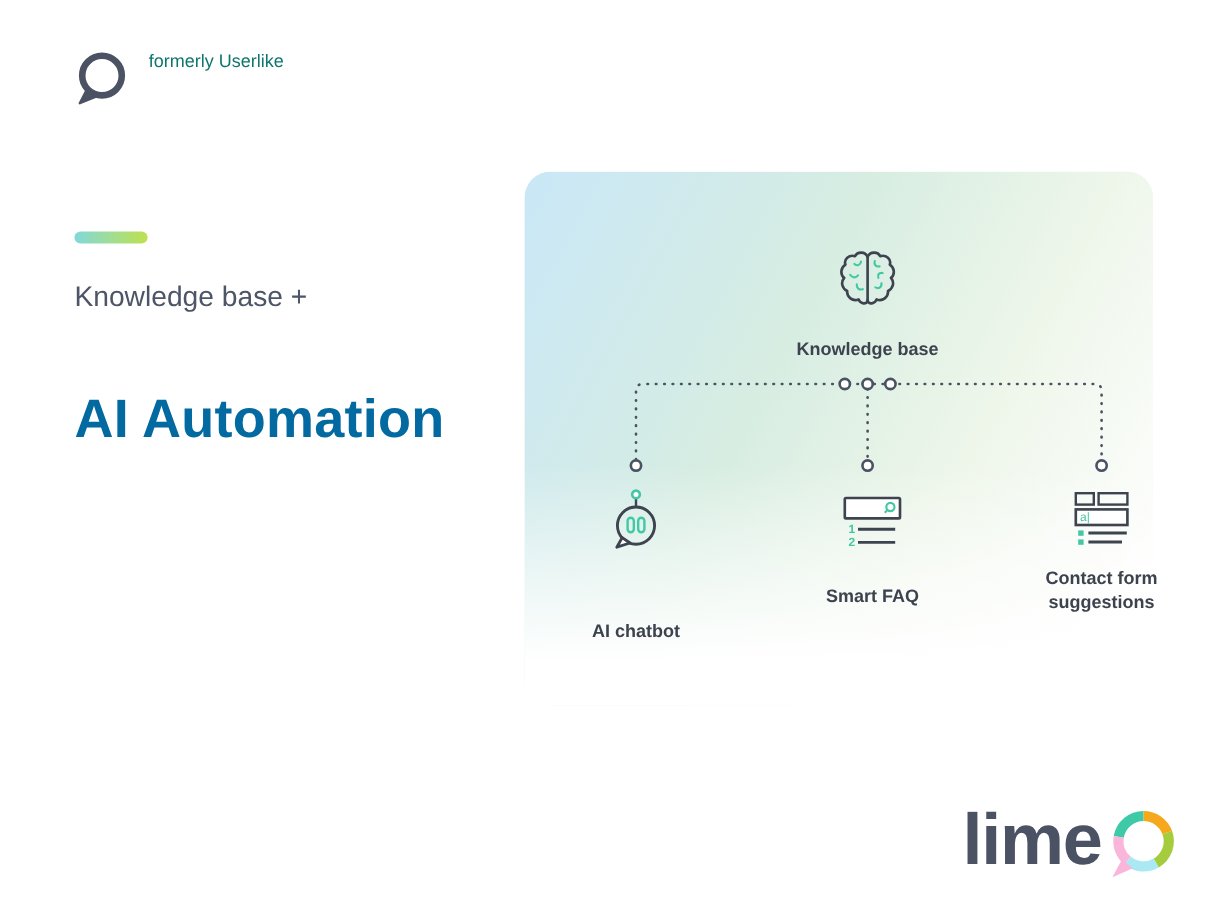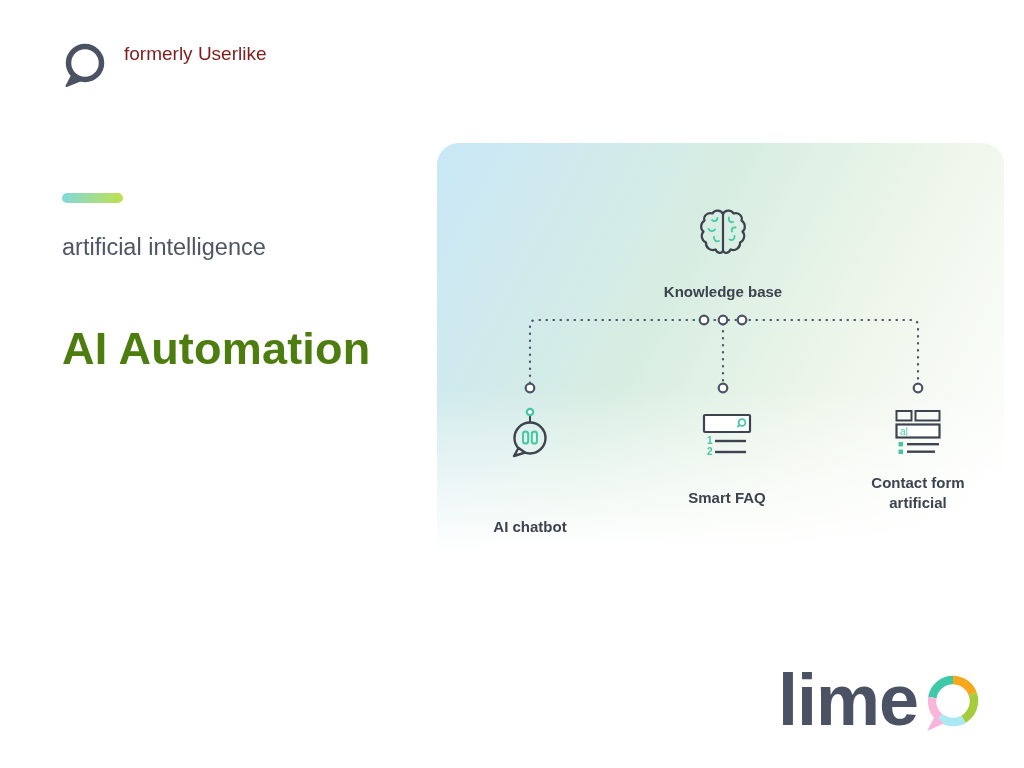--- a/index.html
+++ b/index.html
@@ -5,64 +5,63 @@
   html,body{margin:0;padding:0;background:#fff;}
   .slide{
     position:relative;width:1024px;height:768px;background:#ffffff;
     overflow:hidden;font-family:"Liberation Sans", sans-serif;
   }
   
   .brand{position:absolute;left:62px;top:42px;display:flex;align-items:flex-start;}
   .brand-icon{width:46px;height:48px;}
   .brand-text{margin-left:12px;}
   .brand-name{font-size:31px;font-weight:800;color:#474f5f;letter-spacing:.2px;line-height:34px;}
-  .brand-tagline{font-size:19px;color:#7f1d1d;margin-top:1px;margin-left:4px;}
+  .brand-tagline{font-size:15px;color:#0f766e;margin-top:1px;margin-left:4px;}
   
   .pill{position:absolute;left:62px;top:193px;width:61px;height:10px;border-radius:5px;
         background:linear-gradient(90deg,#82d8db 0%,#bfe14d 100%);}
   .kicker{position:absolute;left:62px;top:230px;font-size:23.5px;color:#4d5566;line-height:35px;}
-  .title{position:absolute;left:62px;top:314px;font-size:45px;font-weight:700;color:#4d7c0f;line-height:70px;letter-spacing:.2px;}
+  .title{position:absolute;left:62px;top:314px;font-size:45px;font-weight:700;color:#0369a1;line-height:70px;letter-spacing:.2px;}
   
   .panel{
     position:absolute;left:437px;top:143px;width:524px;height:445px;border-radius:22px;
     background:
       linear-gradient(to bottom, rgba(255,255,255,0) 55%, #ffffff 92%),
       linear-gradient(118deg, #c9e7f7 0%, #d7ede2 38%, #eef6ea 65%, #ffffff 95%);
-    padding-left: 43px;
   }
   .panel .abs{position:absolute;}
   .node-label{font-size:15px;font-weight:700;color:#3d434e;text-align:center;line-height:20px;}
   .kb-label{position:absolute;left:216px;top:139px;width:140px;}
   .lbl-chatbot{position:absolute;left:43px;top:330px;width:100px;margin-top:44px;}
   .lbl-faq{position:absolute;left:240px;top:345px;width:100px;}
   .lbl-contact{position:absolute;left:421px;top:330px;width:120px;}
   
   .lime{position:absolute;left:778px;top:668px;display:flex;align-items:flex-start;}
-  .lime-name{font-size:72px;font-weight:600;color:#4a5264;letter-spacing:-1px;line-height:64px;}
+  .lime-name{font-size:60px;font-weight:600;color:#4a5264;letter-spacing:-1px;line-height:64px;margin-left:24px;}
   .lime-icon{width:58px;height:64px;margin-left:6px;margin-top:4px;}
   svg{display:block;}
 </style>
 </head>
 <body>
 
 <div class="slide">
 
   <div class="brand">
     <svg class="brand-icon" viewBox="0 0 46 48">
       <circle cx="23" cy="21" r="16.5" fill="none" stroke="#4a5264" stroke-width="5.5"></circle>
       <path d="M 10.5 32.5 L 4.5 44 L 18 38.5 Z" fill="#4a5264" stroke="#4a5264" stroke-width="2" stroke-linejoin="round"></path>
     </svg>
     <div class="brand-text">
       <div class="brand-tagline">formerly Userlike</div>
     </div>
   </div>
 
   <div class="pill"></div>
   <div class="kicker">
-    <div>artificial intelligence</div>
+    <div>Knowledge base +</div>
   </div>
   <div class="title">
     <div>AI Automation</div>
   </div>
 
   <div class="panel">
 
     <svg class="abs" style="left:262px;top:62px;" width="48" height="56" viewBox="0 0 48 56">
       <g fill="none" stroke="#3d4450" stroke-width="2.2" stroke-linecap="round" stroke-linejoin="round">
         <path d="M 24 9 C 22 4.5 15.5 4.5 13.5 8.5 C 8.5 7 4 11 5.5 15.5 C 1.5 18 1 24 4.5 26.5 C 1.5 30 2.5 35.5 7 37.5 C 6.5 42.5 11.5 46.5 16.5 44.5 C 18 48.5 23 49 24 45.5"></path>
@@ -121,21 +120,21 @@
       <rect x="2.5" y="15.5" width="43" height="13" fill="#ffffff" stroke="#3d4450" stroke-width="2.2"></rect>
       <text x="6" y="25.5" font-size="10" fill="#44c7a5">a|</text>
       <rect x="4.5" y="33" width="4.5" height="4.5" fill="#44c7a5"></rect>
       <line x1="13" y1="35.2" x2="45" y2="35.2" stroke="#3d4450" stroke-width="2.4"></line>
       <rect x="4.5" y="40.5" width="4.5" height="4.5" fill="#44c7a5"></rect>
       <line x1="13" y1="42.7" x2="41" y2="42.7" stroke="#3d4450" stroke-width="2.4"></line>
     </svg>
 
     <div class="node-label lbl-chatbot">AI chatbot</div>
     <div class="node-label lbl-faq">Smart FAQ</div>
-    <div class="node-label lbl-contact">Contact form artificial</div>
+    <div class="node-label lbl-contact">Contact form suggestions</div>
   </div>
 
   <div class="lime">
     <div class="lime-name">lime</div>
     <svg class="lime-icon" viewBox="0 0 58 64">
       <g fill="none" stroke-width="8.5">
         <path d="M 8.3 25.4 A 21 21 0 0 1 29 8" stroke="#3ec9a7"></path>
         <path d="M 29 8 A 21 21 0 0 1 48.7 21.8" stroke="#f6a81c"></path>
         <path d="M 48.7 21.8 A 21 21 0 0 1 39.5 47.2" stroke="#a4cc3c"></path>
         <path d="M 39.5 47.2 A 21 21 0 0 1 15.5 45.1" stroke="#abe9f2"></path>

